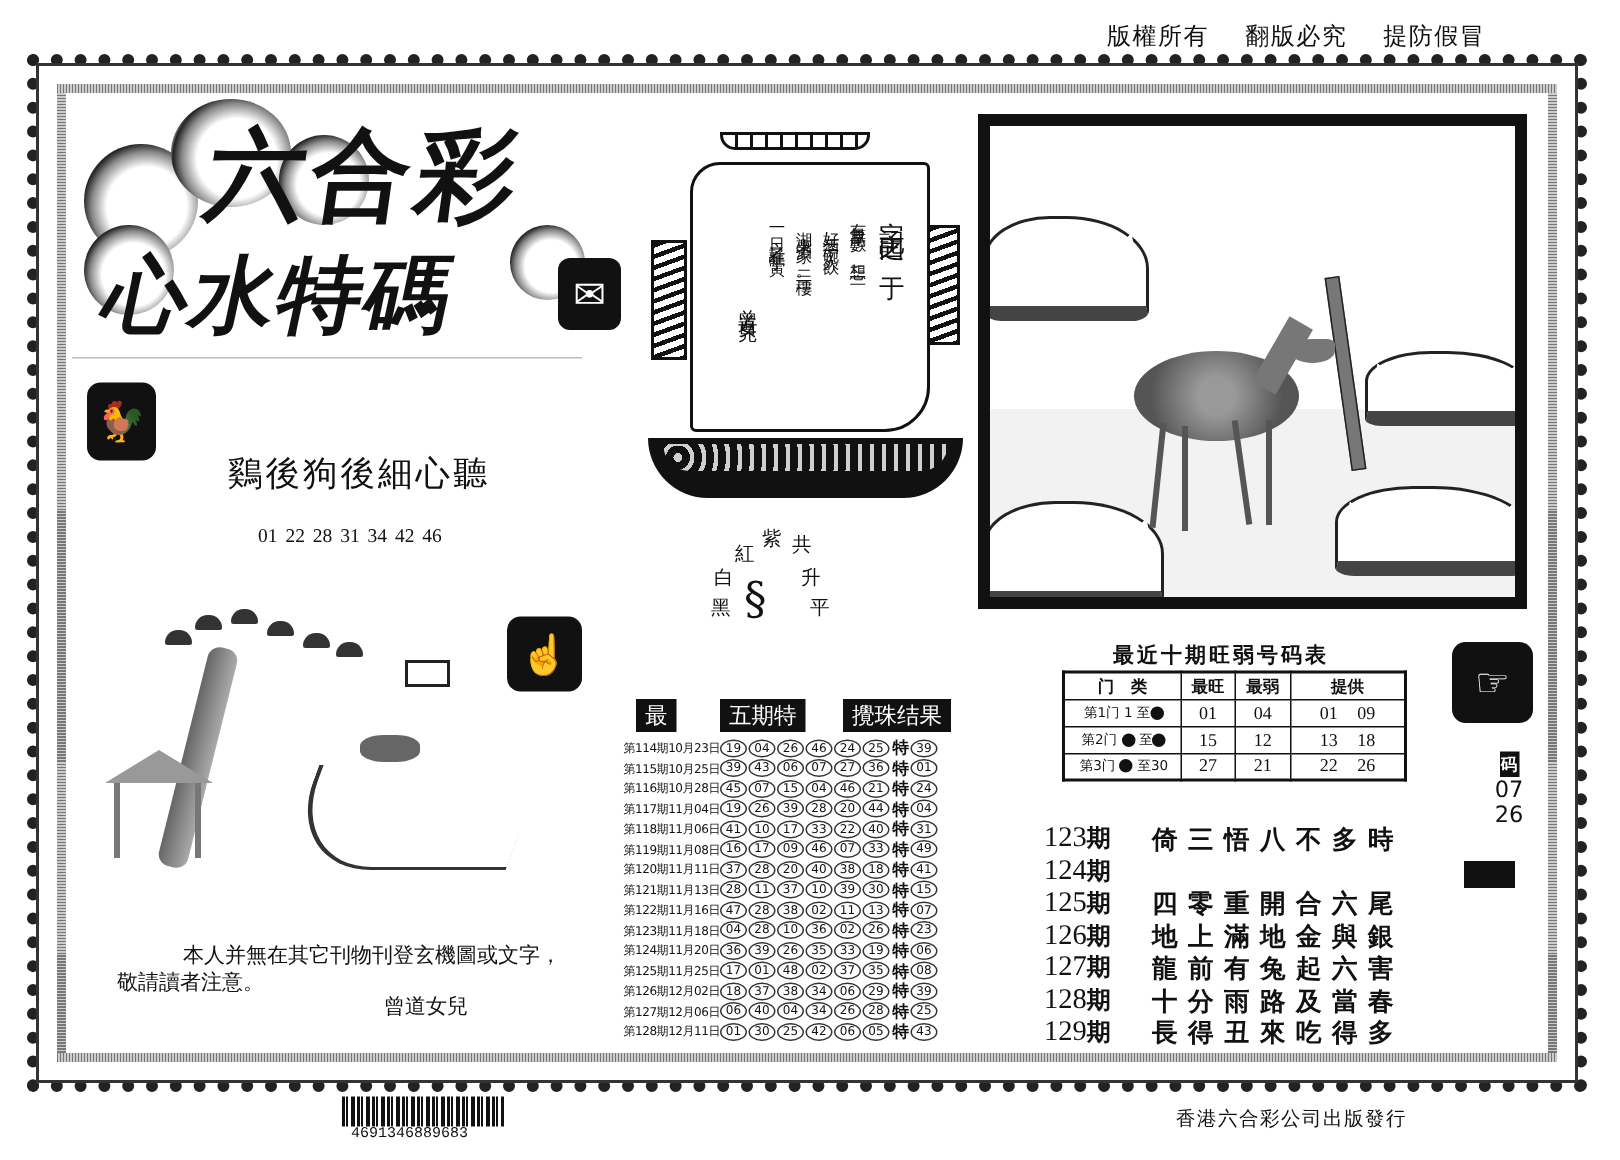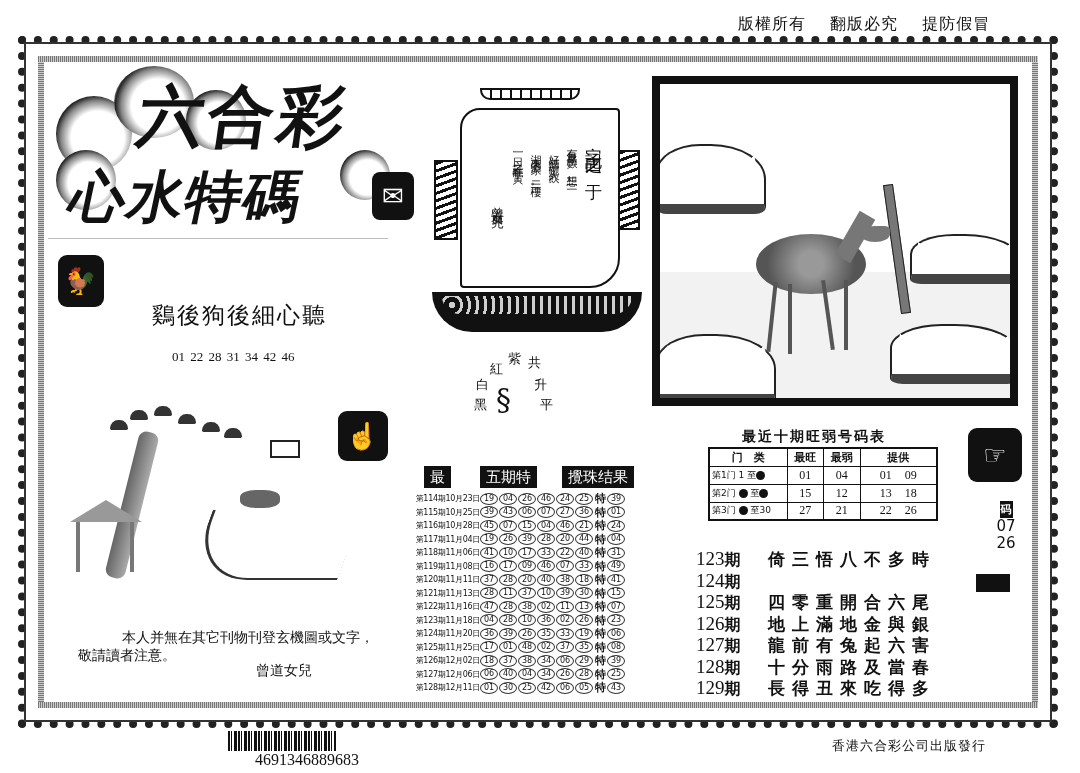--- a/index.html
+++ b/index.html
@@ -86,41 +86,41 @@
   .res-row { display: flex; align-items: center; height: 13.5px; font-size: 8px; font-family: "DejaVu Sans", sans-serif; white-space: nowrap; }
   .res-label { width: 73px; letter-spacing: -0.3px; text-align: right; }
   .ball { display: inline-block; width: 18px; height: 12px; border: 1px solid #333; border-radius: 50%; text-align: center; line-height: 10px; font-size: 8px; margin-right: 1px; }
   .te { font-size: 11px; font-weight: bold; margin: 0 1px; }
 
   
   .hc-title { position: absolute; left: 742px; top: 428px; font-size: 14px; font-weight: bold; letter-spacing: 2px; font-family: "DejaVu Sans", sans-serif; }
   .hc-table { position: absolute; left: 708px; top: 447px; width: 230px; border-collapse: collapse; border: 2px solid #111; }
   .hc-table th, .hc-table td { border: 1px solid #111; height: 18px; font-size: 12px; text-align: center; font-family: "Liberation Serif", serif; }
   .hc-table th { font-family: Liberation Sans, sans-serif; font-size: 11px; }
-  .hc-table td.gate { text-align: left; font-size: 9px; padding-left: 2px; font-family: "DejaVu Sans", sans-serif; white-space: nowrap; }
+  .hc-table td.gate { text-align: center; font-size: 9px; padding-left: 2px; font-family: "DejaVu Sans", sans-serif; white-space: nowrap; }
   .hc-table td.gate b { display: inline-block; width: 9px; height: 9px; border-radius: 50%; background: #111; vertical-align: middle; }
   .hc-table td.prov span { display: inline-block; width: 22px; }
 
   
   .poems { position: absolute; left: 696px; top: 548px; width: 250px; }
   .poem-row { display: flex; height: 21.5px; align-items: flex-start; font-size: 17px; }
   .poem-period { width: 72px; font-family: "Liberation Serif", serif; font-size: 19px; }
   .poem-period span.qi { font-size: 16px; font-family: "DejaVu Serif", serif; font-weight: bold; }
   .poem-text { letter-spacing: 7px; font-weight: bold; }
 
   
   .side-code { position: absolute; left: 992px; top: 500px; font-size: 15px; line-height: 17px; font-family: "DejaVu Sans", sans-serif; text-align: center; width: 28px; }
   .side-code .code-label { font-weight: bold; background: #111; color: #fff; font-size: 11px; display: inline-block; padding: 0 1px; }
   .side-title { position: absolute; left: 976px; top: 574px; width: 34px; background: #111; color: #fff; writing-mode: vertical-rl; font-size: 22px; font-weight: bold; letter-spacing: 2px; padding: 2px 4px; font-family: "DejaVu Sans", sans-serif; text-orientation: upright; }
 
   
   .barcode { position: absolute; left: 228px; top: 731px; width: 108px; height: 20px;
     background: repeating-linear-gradient(90deg, #111 0 2px, #fff 2px 3px, #111 3px 4px, #fff 4px 6px, #111 6px 9px, #fff 9px 10px); }
-  .barcode-num { position: absolute; left: 234px; top: 751px; font-size: 16px; font-family: Liberation Serif, serif; margin-left: 21px; }
-  .publisher { position: absolute; left: 832px; top: 737px; font-size: 13px; letter-spacing: 1px; font-family: "DejaVu Sans", sans-serif; }
+  .barcode-num { position: absolute; left: 234px; top: 751px; font-size: 10px; font-family: Liberation Mono, monospace; }
+  .publisher { position: absolute; left: 784px; top: 737px; font-size: 13px; letter-spacing: 1px; font-family: "DejaVu Sans", sans-serif; }
 </style>
 </head>
 <body>
 
 <div class="top-notice">
   <span>版權所有</span>
   <span>翻版必究</span>
   <span>提防假冒</span>
 </div>
 

